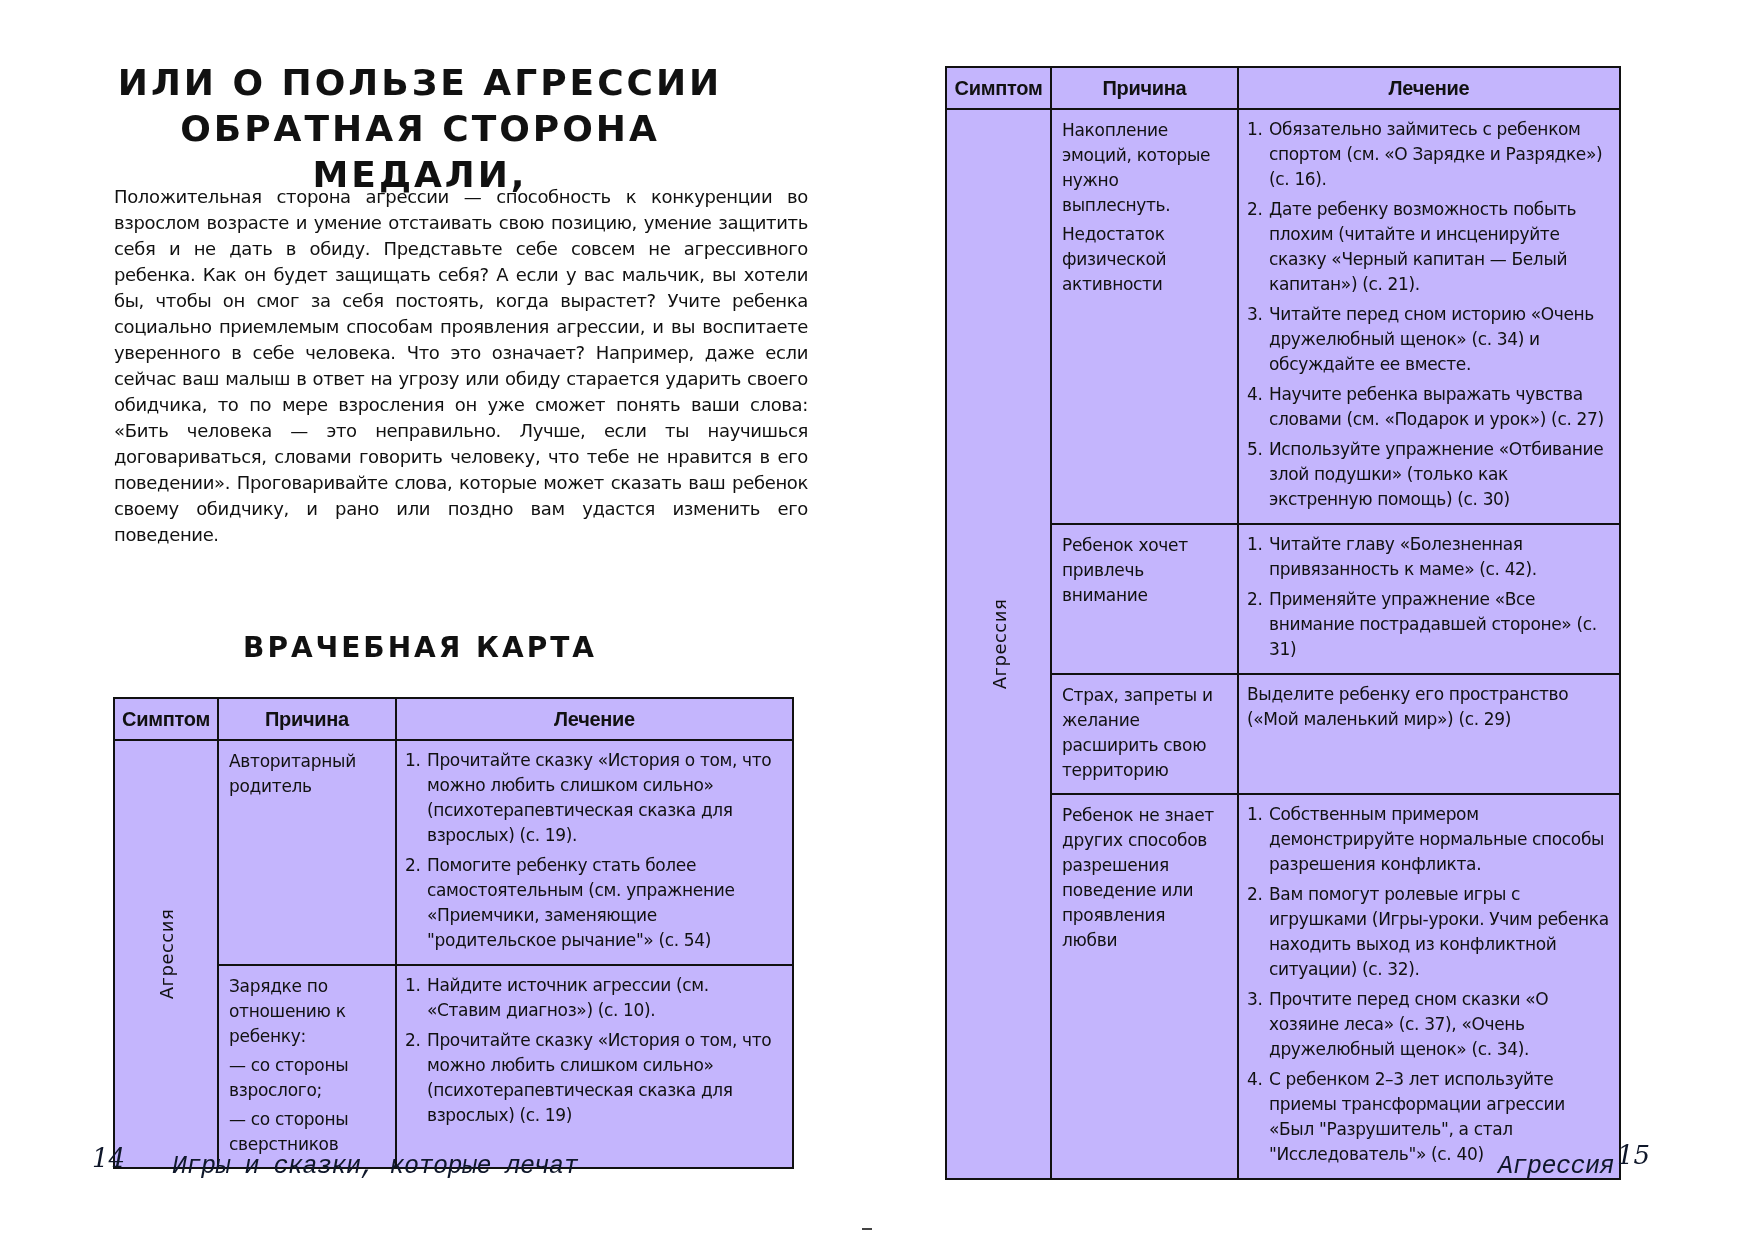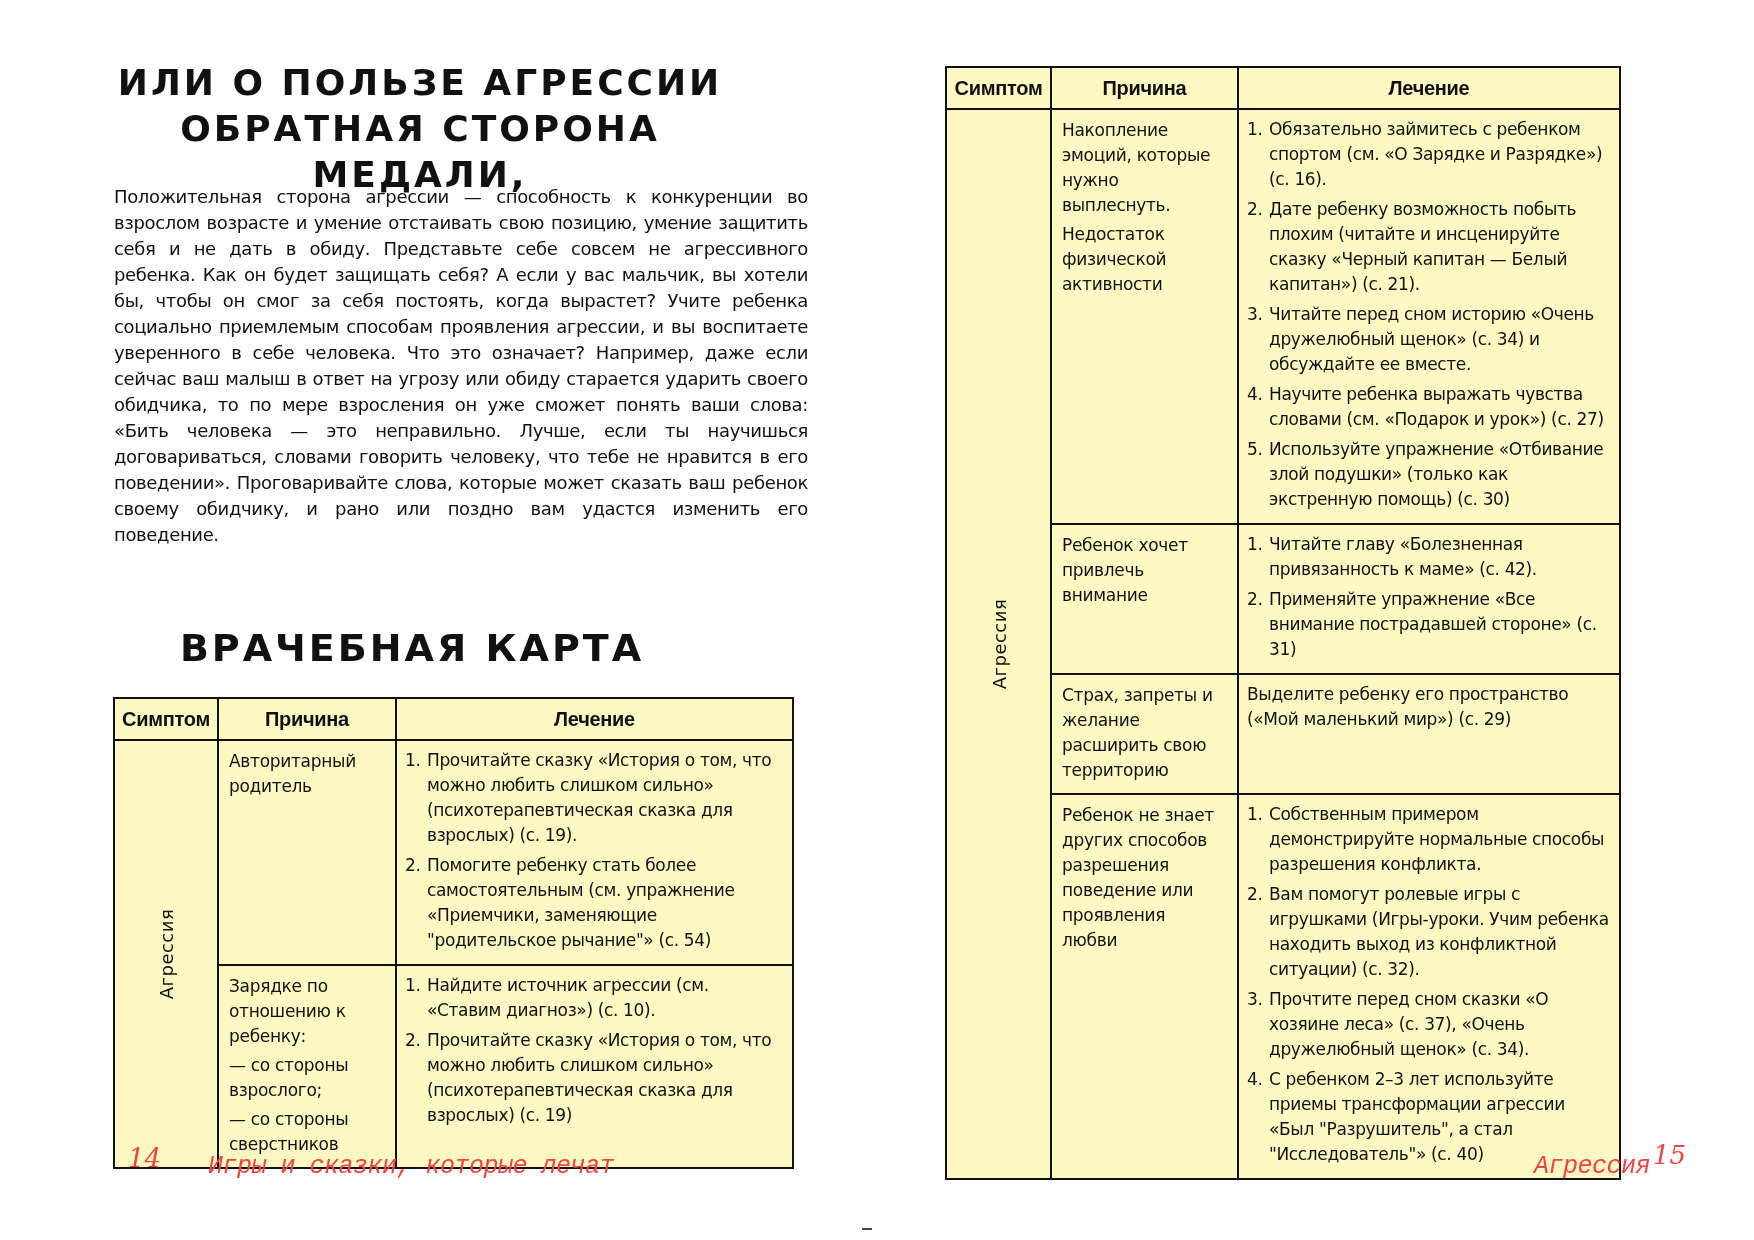--- a/index.html
+++ b/index.html
@@ -9,30 +9,30 @@
   }
   .page { position: absolute; top: 0; height: 1240px; }
   .page-left { left: 0; width: 877px; }
   .page-right { left: 877px; width: 877px; }
 
   .hand-title {
     font-family: "DejaVu Sans", sans-serif; font-weight: bold; text-transform: uppercase;
     letter-spacing: 3px; text-align: center; color: #111;
   }
   .title-main { position: absolute; left: 110px; width: 620px; top: 60px; font-size: 36px; line-height: 46px; }
-  .title-sub  { position: absolute; left: 102px; width: 620px; top: 628px; font-size: 38px; line-height: 40px; }
+  .title-sub  { position: absolute; left: 110px; width: 620px; top: 628px; font-size: 28px; line-height: 40px; }
 
   .body-text {
     position: absolute; left: 114px; width: 694px; top: 166px;
     font-family: "DejaVu Sans", sans-serif; font-size: 18px; line-height: 26px;
     text-align: justify; letter-spacing: -0.35px;
   }
 
   table.med {
-    position: absolute; border-collapse: collapse; background: #fef9c3;
+    position: absolute; border-collapse: collapse; background: #c4b5fd;
     font-family: "DejaVu Sans", sans-serif; font-size: 17px; line-height: 25px;
   }
   table.med th, table.med td { border: 2px solid #111; vertical-align: top; }
   table.med th {
     font-family: "Liberation Sans", sans-serif; font-weight: bold; font-size: 20px;
     height: 40px; padding: 0; text-align: center; vertical-align: middle; letter-spacing: -0.3px;
   }
   table.med td.cause { padding: 8px 12px 6px 10px; letter-spacing: -0.3px; }
   table.med td.treat { padding: 7px 6px 6px 8px; letter-spacing: -0.35px; }
   table.med td.sym { position: relative; padding: 0; }
@@ -43,21 +43,21 @@
   }
   .cause p { margin: 0 0 4px 0; }
   ol.treat-list { margin: 0; padding: 0; list-style: none; }
   ol.treat-list li { position: relative; padding-left: 22px; margin-bottom: 5px; }
   ol.treat-list li .num { position: absolute; left: 0; top: 0; }
   .plain-treat { margin: 0; }
 
   #table-left { left: 113px; top: 697px; width: 681px; }
   #table-right { left: 945px; top: 66px; width: 676px; }
 
-  .footer { position: absolute; top: 1148px; font-style: italic; color: #ef4444; margin-left: 36px; }
+  .footer { position: absolute; top: 1148px; font-style: italic; color: #0f172a; }
   .page-num { font-size: 26px; font-family: "DejaVu Serif", serif; }
   .running-title { font-size: 25px; font-family: Liberation Mono, monospace; letter-spacing: -0.5px; text-align: right; }
   #pn-left { left: 92px; top: 1143px; }
   #rt-left { left: 172px; top: 1152px; }
   #rt-right { left: 1498px; top: 1152px; }
   #pn-right { left: 1617px; top: 1140px; }
 
   .scan-mark { position: absolute; left: 862px; top: 1228px; width: 10px; height: 2px; background: #444; }
 </style>
 </head>

